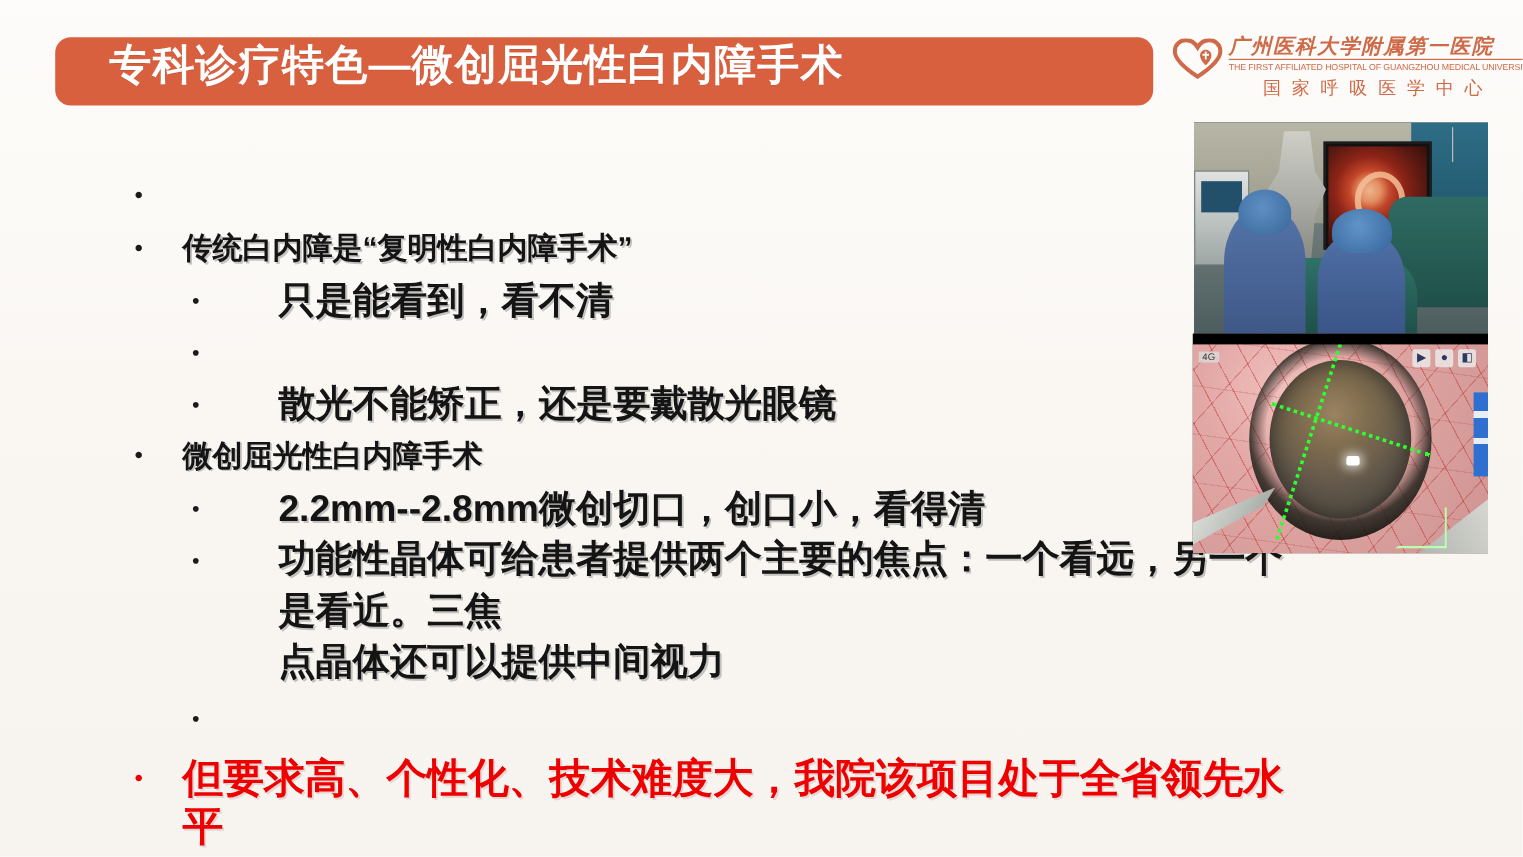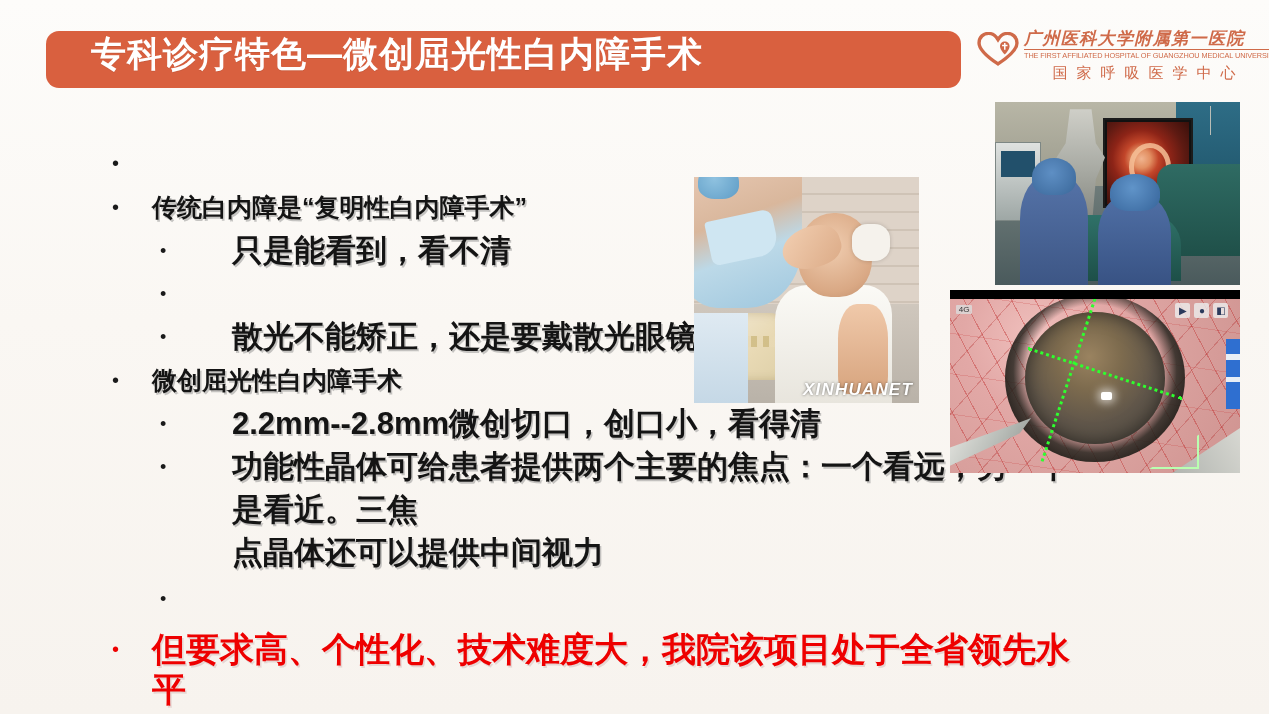--- a/index.html
+++ b/index.html
@@ -336,22 +336,22 @@
     border-radius:50% 50% 38% 38%;
   }
   #photo-or .pole {
     position:absolute; right:12%; top:2%; width:1px; height:16%;
     background:#b9bdb6;
   }
 
   
   #photo-eye {
     right: 29px;
-    top: 290px;
-    width: 290px;
+    top: 278px;
+    width: 246px;
     height: 183px;
     background: #000;
   }
   #photo-eye .sclera {
     position:absolute; inset:0;
     background:
       radial-gradient(circle at 30% 26%, #f0c0bd 0%, #e2a8a6 30%, #d9a09d 60%, #cf9390 100%);
   }
   #photo-eye .vessels {
     position:absolute; inset:0;
@@ -497,36 +497,20 @@
       <span class="bullet">•</span>
     </div>
 
     <div class="line lvl1 emph">
       <span class="bullet">•</span>
       <span class="text">但要求高、个性化、技术难度大，我院该项目处于全省领先水平</span>
     </div>
 
   </div>
 
-  <div class="photo" id="photo-patient">
-    <div class="wall"></div>
-    <div class="bed"></div>
-    <div class="pillow"></div>
-    <div class="scrub-l"></div>
-    <div class="nurse">
-      <div class="cap"></div>
-    </div>
-    <div class="mask"></div>
-    <div class="shirt"></div>
-    <div class="head"></div>
-    <div class="patch"></div>
-    <div class="hand-eye"></div>
-    <div class="hand-up"></div>
-    <div class="watermark">XINHUANET</div>
-  </div>
 
   <div class="photo" id="photo-or">
     <div class="room"></div>
     <div class="wallpanel"></div>
     <div class="bluewall"></div>
     <div class="pole"></div>
     <div class="monitor">
       <div class="eyeimg"></div>
       <div class="ring"></div>
     </div>

